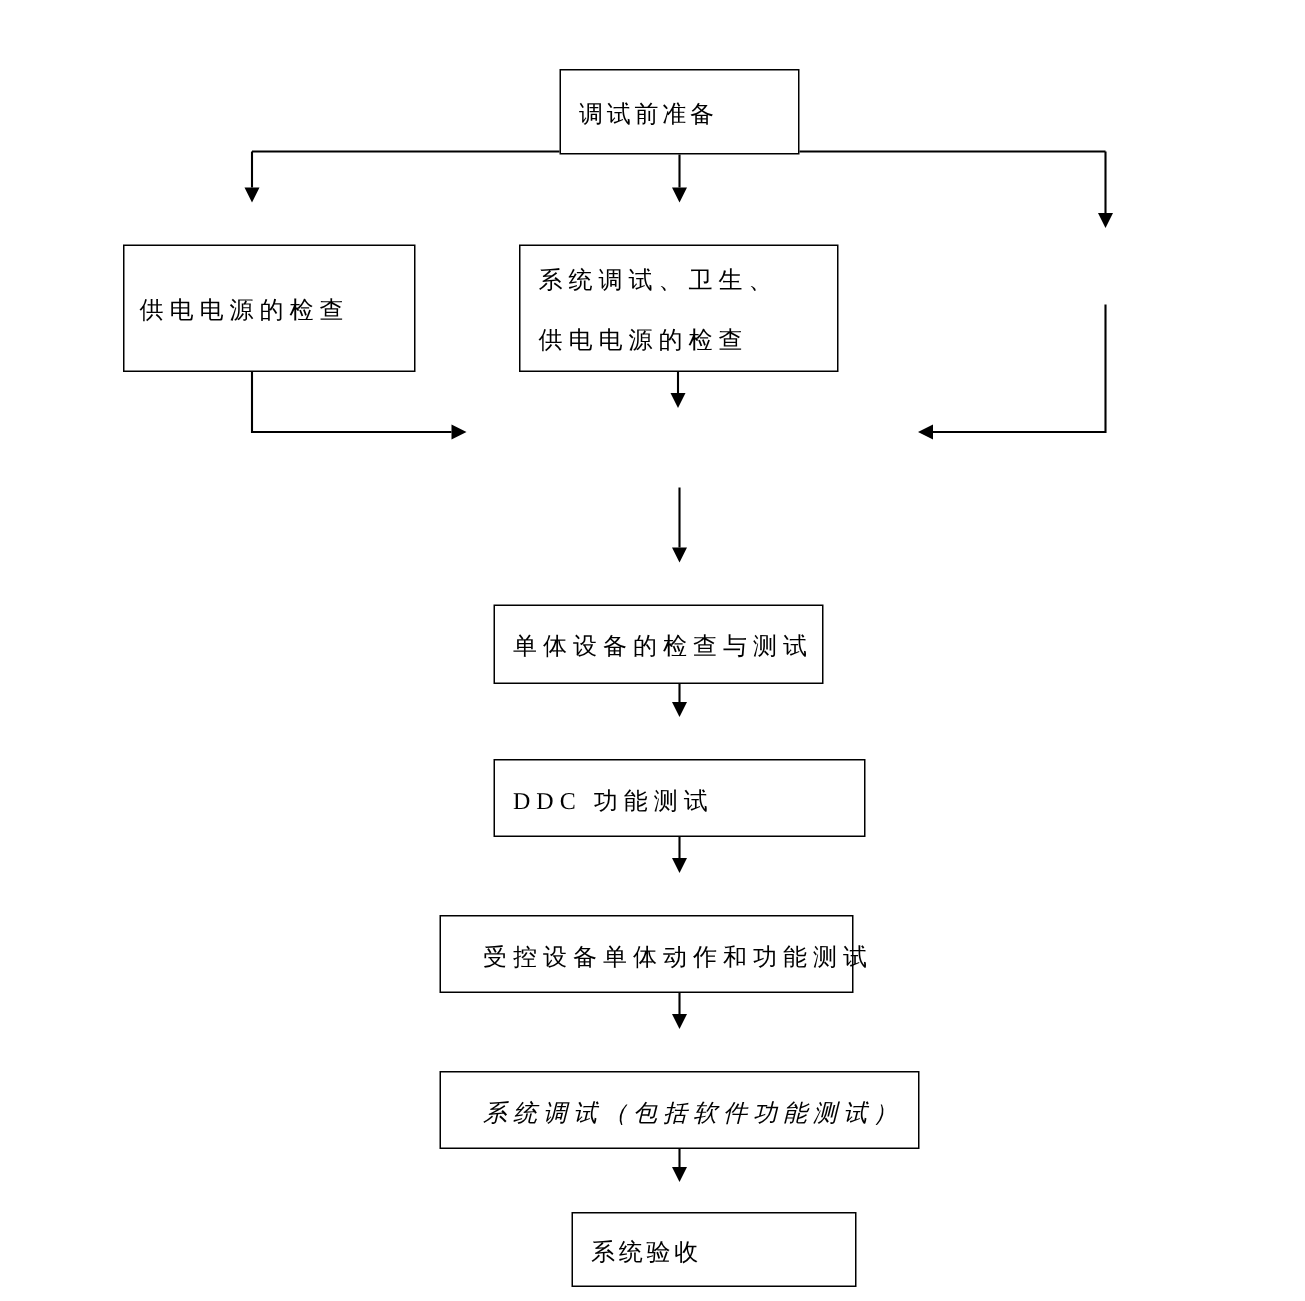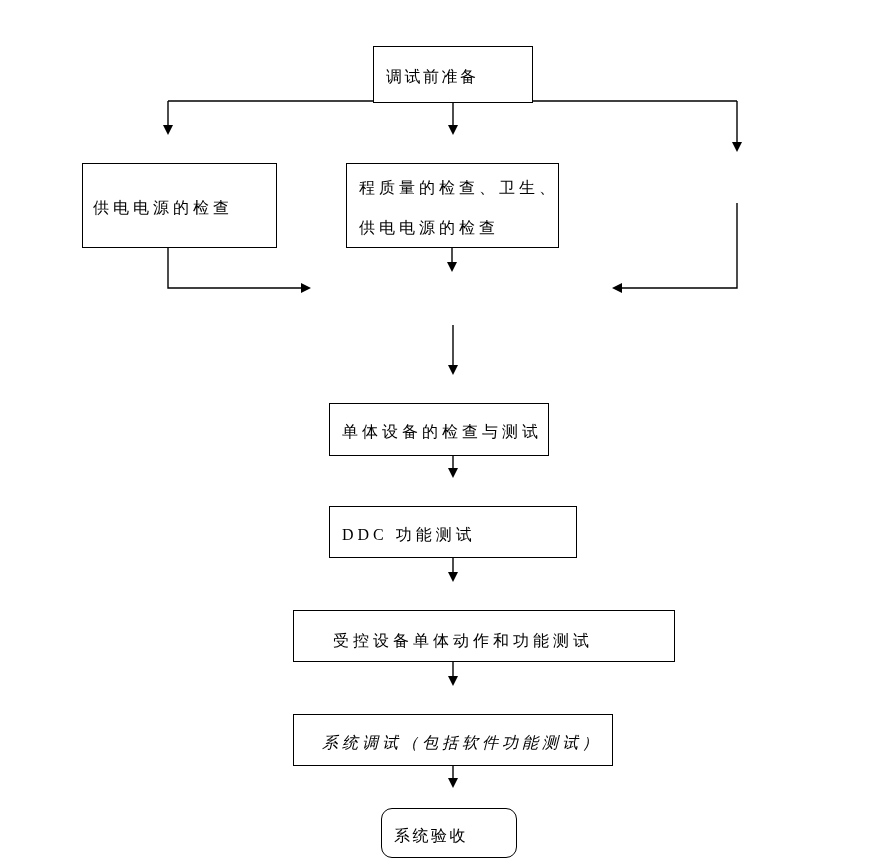--- a/index.html
+++ b/index.html
@@ -44,23 +44,23 @@
     letter-spacing: 2.5px;
   }
   
   #node-prep              { left: 373px; top: 18px;  width: 160px; height: 57px; }
   #node-appearance-check  { left: 82px;  top: 135px; width: 195px; height: 85px; padding-left: 10px; }
   #node-environment-check { left: 346px; top: 135px; width: 213px; height: 85px; }
   #node-grounding-check   { left: 648px; top: 152px; width: 160px; height: 51px; }
   #node-connection-check  { left: 311px; top: 272px; width: 301px; height: 53px; }
   #node-unit-device-test  { left: 329px; top: 375px; width: 220px; height: 53px; }
   #node-ddc-test          { left: 329px; top: 478px; width: 248px; height: 52px; }
-  #node-controlled-test   { left: 293px; top: 582px; width: 382px; height: 52px; padding-left: 39px; justify-content: flex-end; }
+  #node-controlled-test   { left: 293px; top: 582px; width: 276px; height: 52px; padding-left: 28px; }
   #node-system-debug      { left: 293px; top: 686px; width: 320px; height: 52px; padding-left: 28px; font-style: italic; }
-  #node-acceptance        { left: 381px; top: 780px; width: 136px; height: 50px; border-radius: 11px; }
+  #node-acceptance        { left: 381px; top: 780px; width: 190px; height: 50px; }
   .edge-line {
     stroke: #000000;
     stroke-width: 1.4;
     fill: none;
   }
   .edge-head {
     fill: #000000;
     stroke: none;
   }
 </style>
@@ -133,21 +133,21 @@
 
   <div class="node tight" id="node-prep">
     <span>调试前准备</span>
   </div>
 
   <div class="node" id="node-appearance-check">
     <span>供电电源的检查</span>
   </div>
 
   <div class="node" id="node-environment-check">
-    <span>程质量的检查、卫生、</span>
+    <span>系统调试、卫生、</span>
     <span>供电电源的检查</span>
   </div>
 
 
 
   <div class="node" id="node-unit-device-test">
     <span>单体设备的检查与测试</span>
   </div>
 
   <div class="node" id="node-ddc-test">

